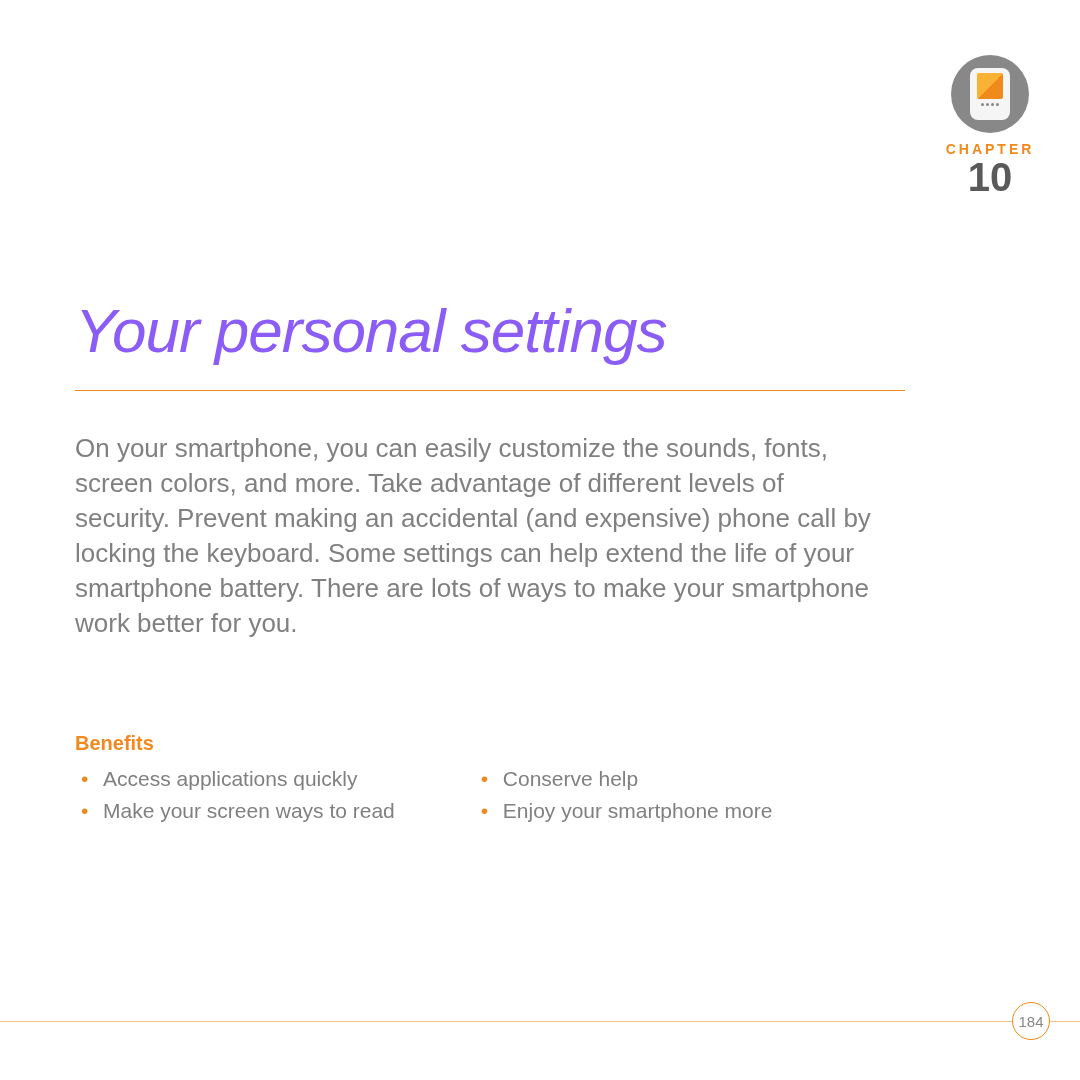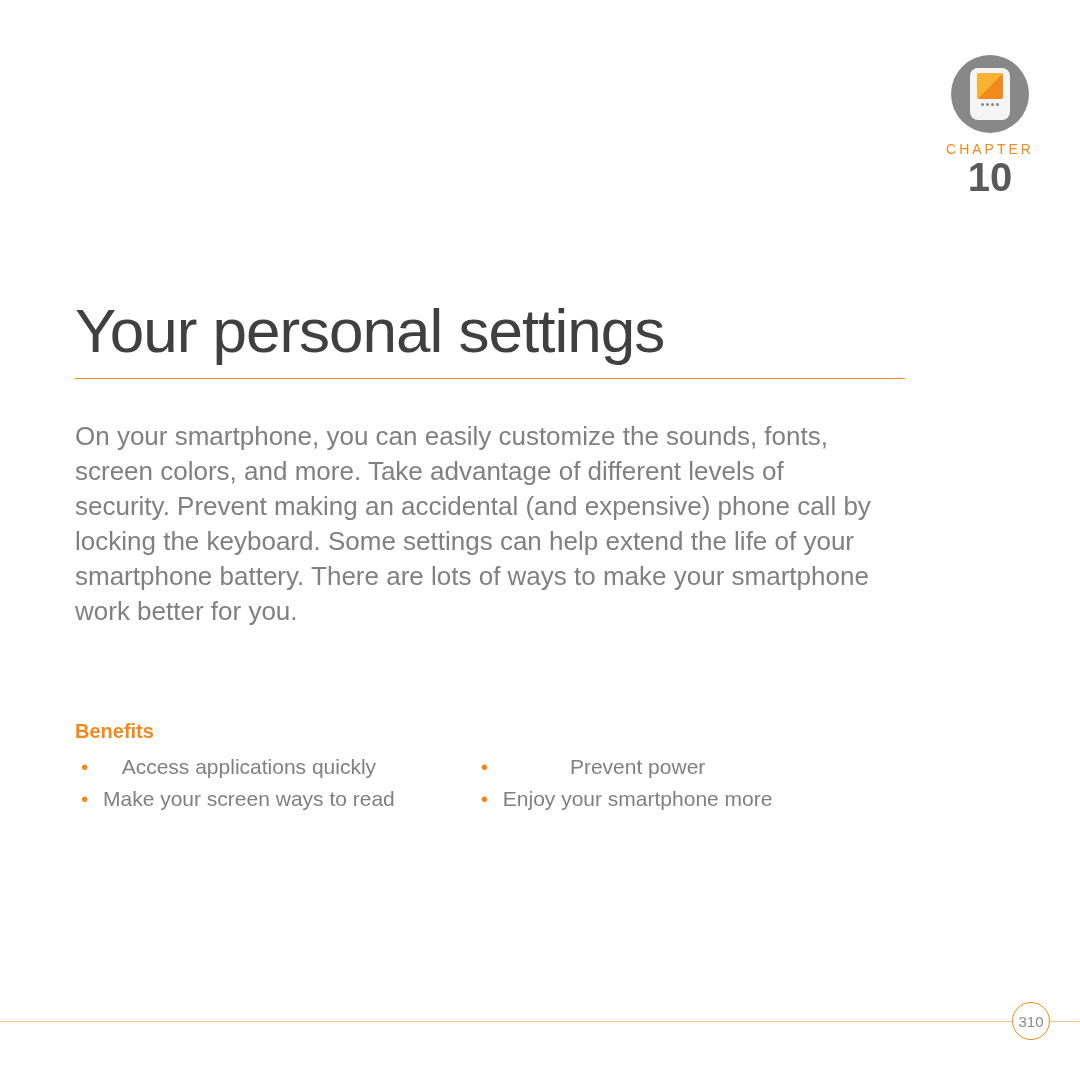--- a/index.html
+++ b/index.html
@@ -55,39 +55,40 @@
     gap: 2px;
     margin-top: 4px;
   }
   .device-dots span {
     width: 3px; height: 3px; background: #888; border-radius: 50%;
   }
   .chapter-label {
     font-size: 14px;
     letter-spacing: 3px;
     color: #f08a1d;
-    font-weight: normal;
+    font-weight: bold;
     margin-top: 6px;
   }
   .chapter-number {
     font-size: 40px;
     font-weight: bold;
     color: #5a5a5a;
     line-height: 1;
     margin-top: 0;
   }
   .title {
     font-size: 62px;
     font-weight: 300;
-    color: #404040;
+    color: #8b5cf6;
     margin-top: 240px;
-    padding-bottom: 12px;
+    padding-bottom: 24px;
     border-bottom: 1px solid #f08a1d;
     width: 830px;
     letter-spacing: -1px;
+    font-style: italic;
   }
   .intro {
     font-size: 26px;
     color: #808080;
     line-height: 1.35;
     margin-top: 40px;
     width: 800px;
     font-weight: 300;
   }
   .intro p { margin-bottom: 20px; }
@@ -99,21 +100,20 @@
     font-size: 20px;
     margin-top: 90px;
     margin-bottom: 12px;
   }
   .benefits-cols {
     display: flex;
     gap: 80px;
   }
   .benefits-cols ul {
     list-style: none;
-    text-align: center;
   }
   .benefits-cols li {
     font-size: 21px;
     color: #808080;
     position: relative;
     padding-left: 28px;
     margin-bottom: 8px;
     font-weight: 300;
   }
   .benefits-cols li::before {
@@ -174,21 +174,21 @@
     <p>On your smartphone, you can easily customize the sounds, fonts, screen colors, and more. Take advantage of different levels of security. Prevent making an accidental (and expensive) phone call by locking the keyboard. Some settings can help extend the life of your smartphone battery. There are lots of ways to make your smartphone work better for you.</p>
   </div>
 
   <div class="benefits-heading">Benefits</div>
   <div class="benefits-cols">
     <ul>
       <li>Access applications quickly</li>
       <li>Make your screen ways to read</li>
     </ul>
     <ul>
-      <li>Prevent power</li>
+      <li>Conserve help</li>
       <li>Enjoy your smartphone more</li>
     </ul>
   </div>
 
   <div class="footer-rule"></div>
-  <div class="page-number">310</div>
+  <div class="page-number">184</div>
 
 </div>
 
 </body></html>

